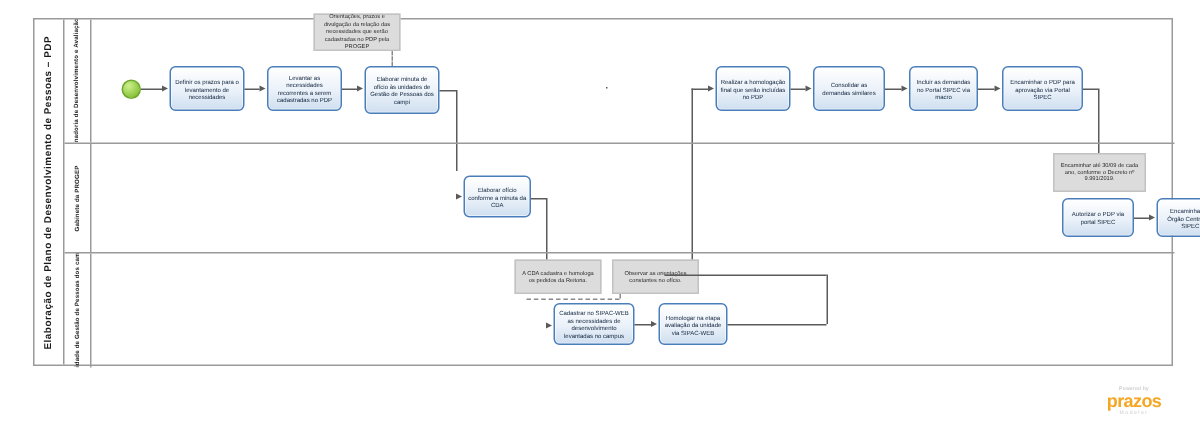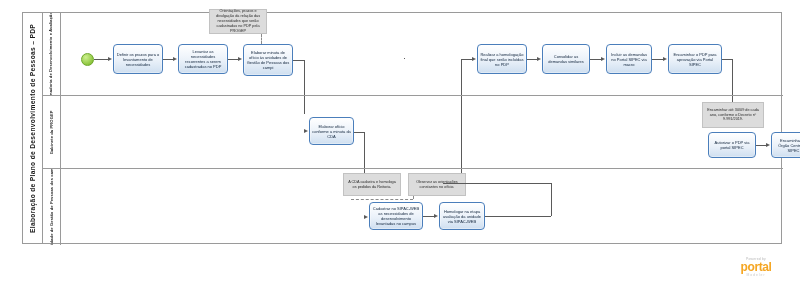--- a/index.html
+++ b/index.html
@@ -207,17 +207,17 @@
 
       </div>
     </div>
 
   </div>
 
   <div class="conn v" style="left:404px;top:58px;height:1px;"></div>
 
   <div class="brand">
     <div class="pw">Powered by</div>
-    <div class="bz">portal</div>
+    <div class="bz">prazos</div>
     <div class="md">Modeler</div>
   </div>
 
 </div>
 
 </body></html>

